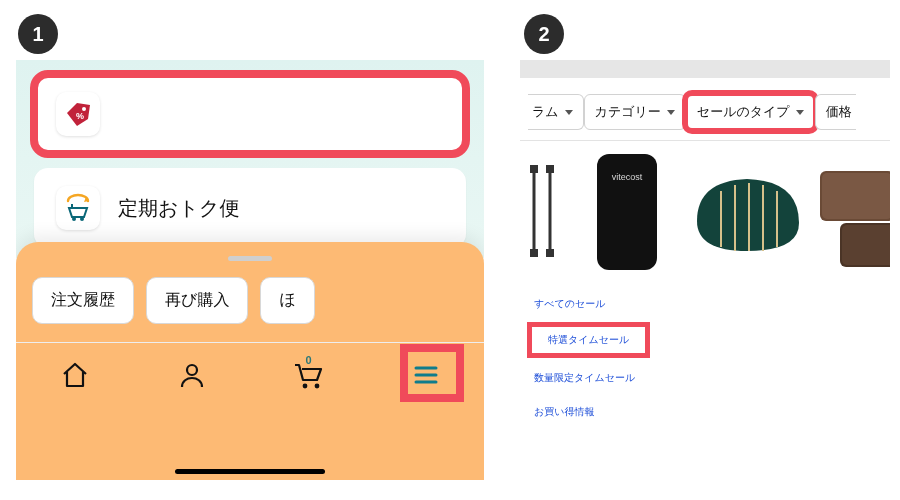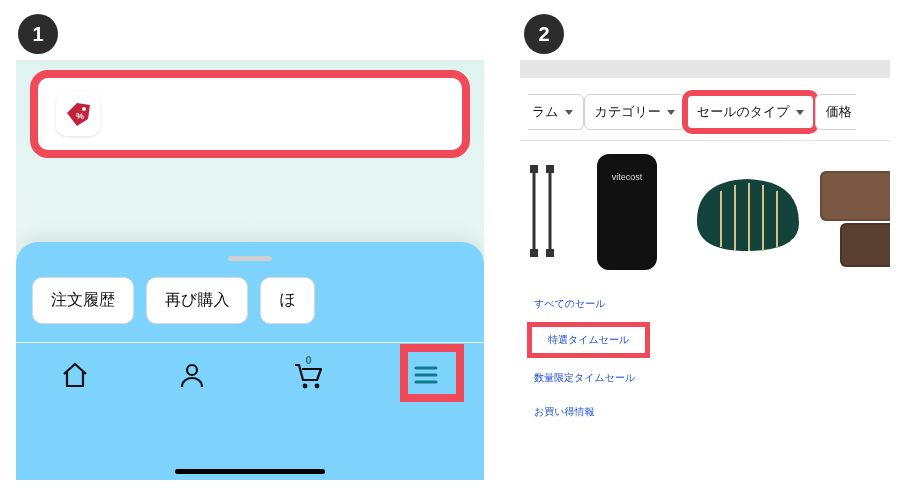--- a/index.html
+++ b/index.html
@@ -59,21 +59,21 @@
     background:#fff;
     display:flex;align-items:center;justify-content:center;
     box-shadow:0 1px 3px rgba(0,0,0,.12);
   }
   .mc-label { font-size: 20px; color:#111; }
 
   .phone-sheet {
     position: absolute;
     left:0; right:0; bottom:0;
     height: 238px;
-    background:#7dd3fc;
+    background:#fdba74;
     border-radius: 22px 22px 0 0;
     box-shadow: 0 -6px 18px rgba(0,0,0,.08);
     padding-top: 14px;
     text-align: center;
   }
   .grabber { width:44px; height:5px; border-radius:3px; background:#cfcfcf; margin:0 auto 16px auto; }
   .chips {
     display:flex; gap:12px; padding: 0 16px 18px 16px;
     overflow:hidden;
   }
@@ -169,20 +169,33 @@
     <div class="menu-card highlighted">
       <div class="mc-icon">
         <svg width="30" height="30" viewBox="0 0 30 30">
           <path d="M4 14 L14 4 L27 6 L25 20 L14 27 Z" fill="#c1223a"></path>
           <circle cx="21" cy="10" r="2" fill="#fff"></circle>
           <text x="13" y="20" font-size="9" fill="#fff" font-weight="700">%</text>
         </svg>
       </div>
     </div>
 
+    <div class="menu-card" style="margin-bottom:0;">
+      <div class="mc-icon">
+        <svg width="30" height="30" viewBox="0 0 30 30">
+          <path d="M5 8 A10 6 0 0 1 25 8" fill="none" stroke="#f5a623" stroke-width="2.4" stroke-linecap="round"></path>
+          <path d="M23 4 L26 8 L21 9 Z" fill="#f5a623"></path>
+          <path d="M6 15 h18 l-3 9 h-12 z" fill="none" stroke="#0a6778" stroke-width="2"></path>
+          <line x1="9" y1="15" x2="9" y2="11" stroke="#0a6778" stroke-width="2"></line>
+          <circle cx="11" cy="26" r="2" fill="#0a6778"></circle>
+            <circle cx="19" cy="26" r="2" fill="#0a6778"></circle>
+        </svg>
+      </div>
+      <span class="mc-label">定期おトク便</span>
+    </div>
   </div>
 
   <div class="phone-sheet">
     <div class="grabber"></div>
 
     <div class="chips">
       <div class="chip"><span>注文履歴</span></div>
       <div class="chip"><span>再び購入</span></div>
       <div class="chip"><span>ほ</span></div>
     </div>

